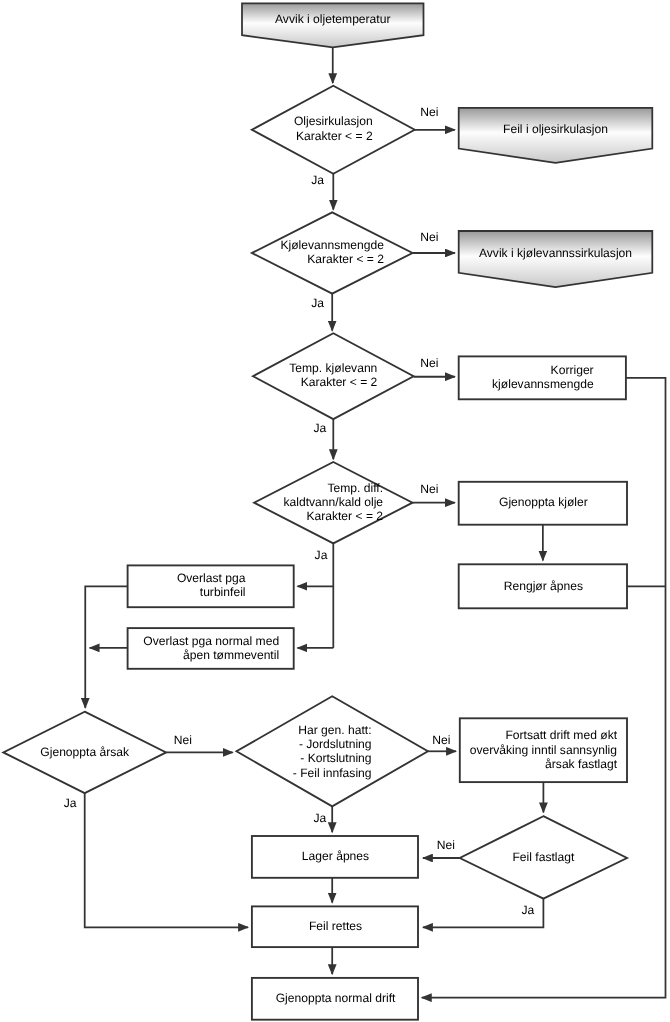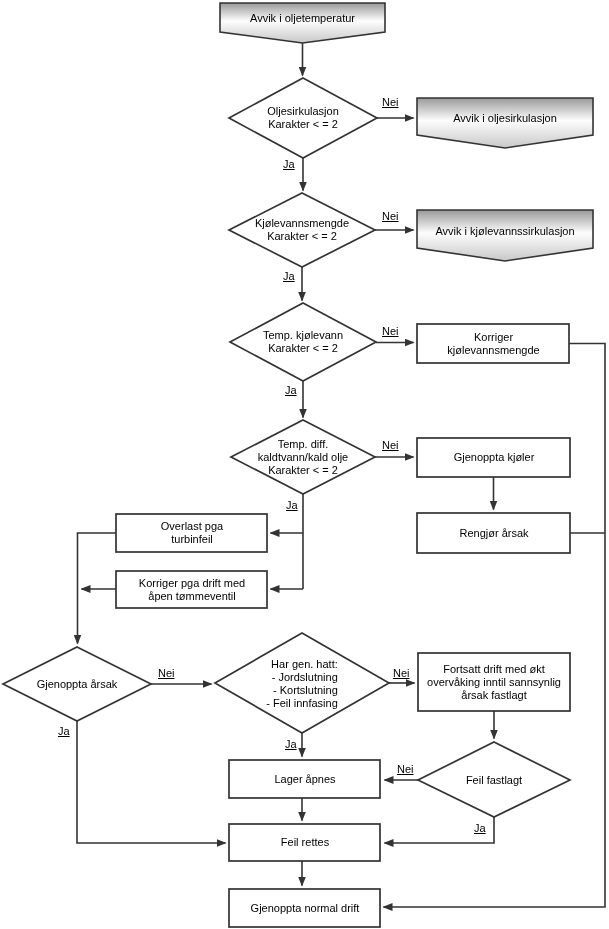--- a/index.html
+++ b/index.html
@@ -32,23 +32,23 @@
   .arrowhead-fill { fill: var(--node-stroke, #333); }
   .nlabel {
     position: absolute;
     display: flex;
     align-items: center;
     justify-content: center;
     text-align: center;
     font-size: 11px;
     line-height: 13px;
   }
-  .nlabel > span { white-space: pre-line; }
+  .nlabel > span { white-space: pre-line; text-align: right; }
   .nlabel.align-left > span { display: inline-block; text-align: right; }
-  .elabel { position: absolute; font-size: 11px; line-height: 12px; text-decoration: underline; }
+  .elabel { position: absolute; font-size: 11px; line-height: 12px; }
 </style>
 </head>
 <body>
 
 <div class="stage">
 
   <svg class="canvas" width="609" height="929" viewBox="0 0 609 929">
     <defs>
       <linearGradient id="termGrad" x1="0" y1="0" x2="0" y2="1">
         <stop offset="0" class="g-top"></stop>
@@ -112,21 +112,21 @@
   <div class="nlabel" style="left:220px;top:3px;width:165px;height:31px">
     <span>Avvik i oljetemperatur</span>
     </div>
 
   <div class="nlabel" style="left:233px;top:94px;width:140px;height:48px">
     <span>Oljesirkulasjon
 Karakter &lt; = 2</span>
     </div>
 
   <div class="nlabel" style="left:417px;top:100px;width:176px;height:36px">
-    <span>Avvik i oljesirkulasjon</span>
+    <span>Feil i oljesirkulasjon</span>
     </div>
 
   <div class="nlabel" style="left:232px;top:206px;width:140px;height:48px">
     <span>Kjølevannsmengde
 Karakter &lt; = 2</span>
     </div>
 
   <div class="nlabel" style="left:417px;top:212px;width:176px;height:38px">
     <span>Avvik i kjølevannssirkulasjon</span>
     </div>
@@ -145,30 +145,30 @@
     <span>Temp. diff.
 kaldtvann/kald olje
 Karakter &lt; = 2</span>
     </div>
 
   <div class="nlabel" style="left:418px;top:438px;width:152px;height:39px">
     <span>Gjenoppta kjøler</span>
     </div>
 
   <div class="nlabel" style="left:418px;top:513px;width:152px;height:40px">
-    <span>Rengjør årsak</span>
+    <span>Rengjør åpnes</span>
     </div>
 
   <div class="nlabel" style="left:117px;top:514px;width:150px;height:38px">
     <span>Overlast pga
 turbinfeil</span>
     </div>
 
   <div class="nlabel" style="left:117px;top:571px;width:150px;height:37px">
-    <span>Korriger pga drift med
+    <span>Overlast pga normal med
 åpen tømmeventil</span>
     </div>
 
   <div class="nlabel" style="left:7px;top:666px;width:140px;height:36px">
     <span>Gjenoppta årsak</span>
     </div>
 
   <div class="nlabel align-left" style="left:240px;top:656px;width:124px;height:55px">
     <span>Har gen. hatt:
 - Jordslutning

